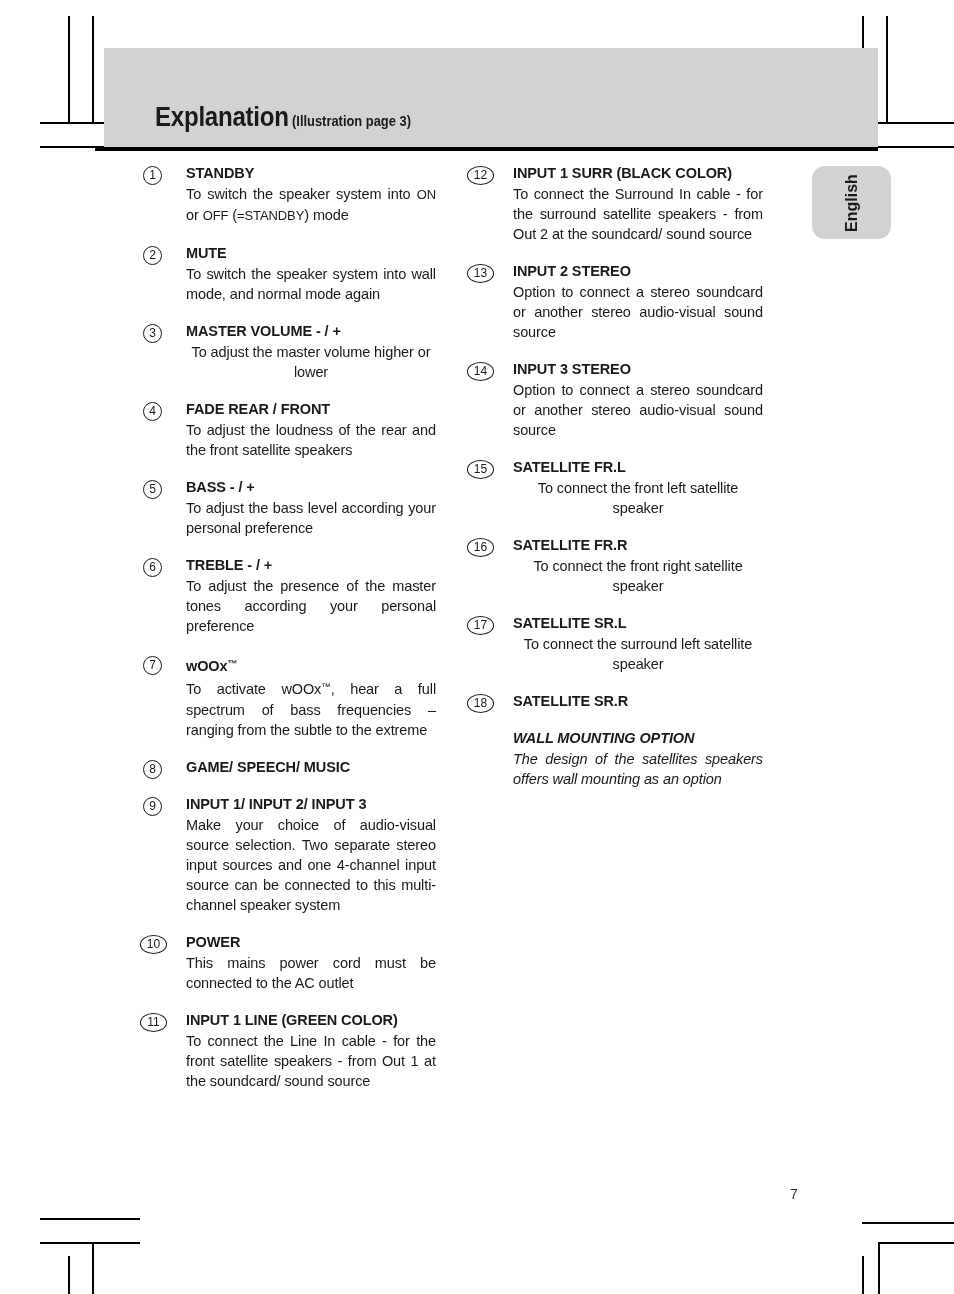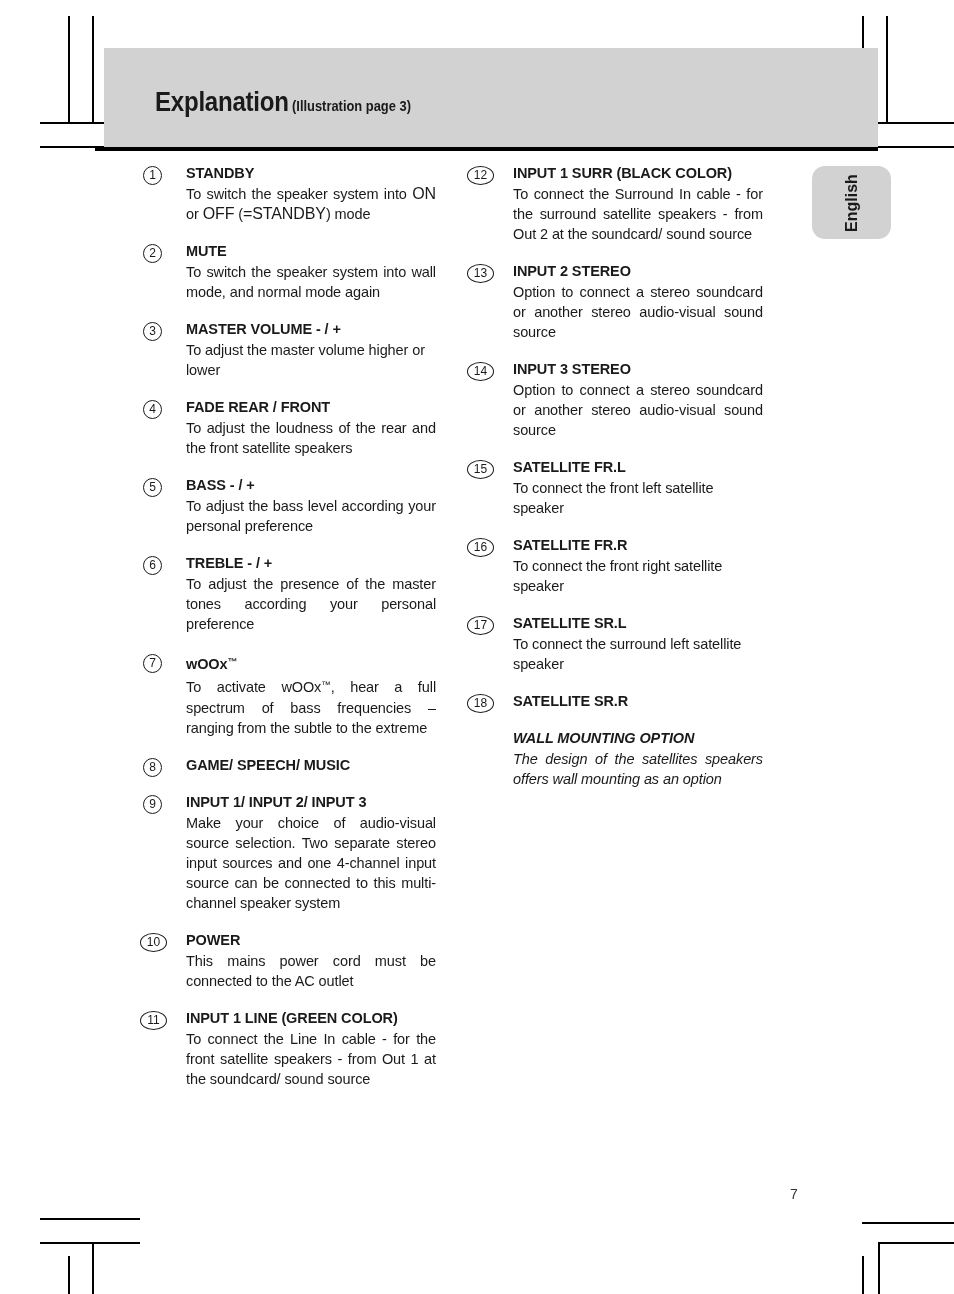--- a/index.html
+++ b/index.html
@@ -58,21 +58,21 @@
     position: absolute;
     left: 95px;
     top: 147px;
     width: 783px;
     height: 4px;
     background: #000;
   }
   .header-title {
     position: absolute;
     left: 155px;
-    top: 88px;
+    top: 103px;
     white-space: nowrap;
     line-height: 1;
   }
   .header-title .main {
     font-size: 28px;
     font-weight: bold;
     letter-spacing: -0.3px;
     transform: scaleX(0.86);
     transform-origin: left bottom;
     display: inline-block;
@@ -158,23 +158,23 @@
     letter-spacing: -0.1px;
   }
 
   .entry-body {
     font-size: 14.5px;
     line-height: 20px;
     text-align: justify;
     letter-spacing: -0.1px;
     hyphens: manual;
   }
-  .entry-body.nojust { text-align: left; }
-
-  .sc { font-size: 16px; }
+  .entry-body.nojust { text-align: center; }
+
+  .sc { font-size: 13px; }
   .tm { font-size: 9.5px; vertical-align: 0.45em; }
 
   
   .page-number {
     position: absolute;
     left: 790px;
     top: 1186px;
     font-size: 14px;
     color: #333;
   }

